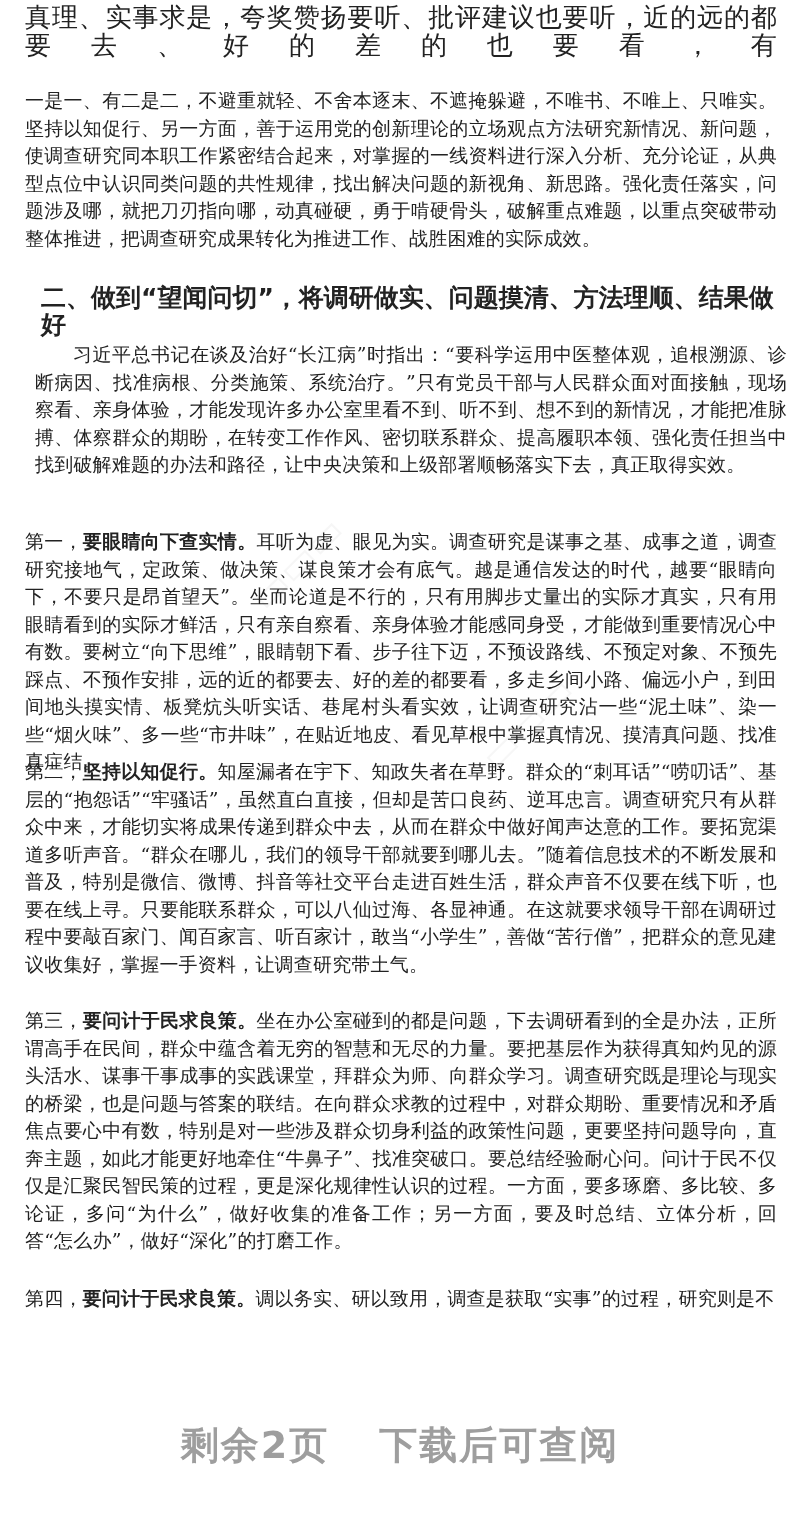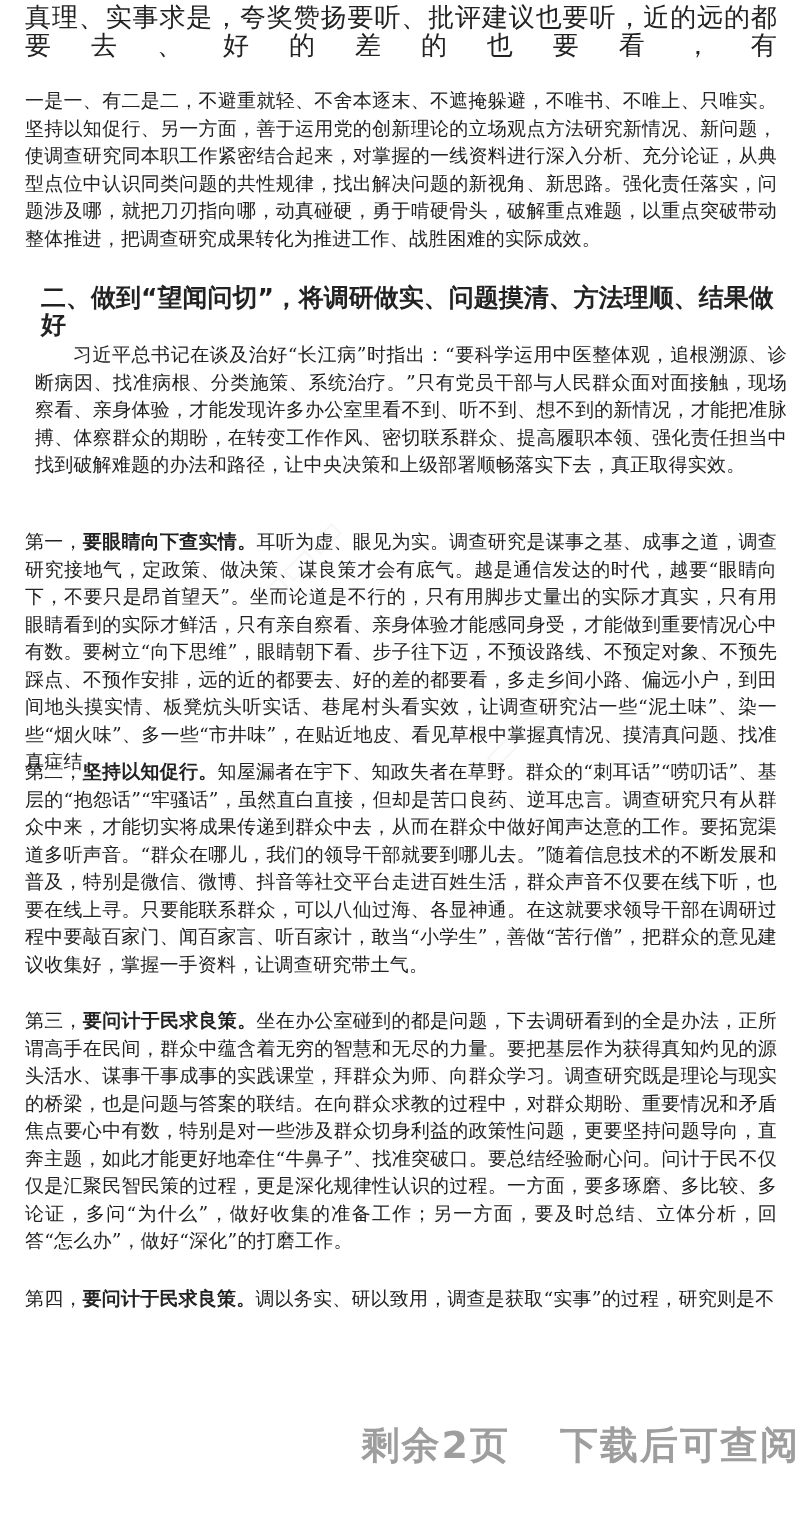--- a/index.html
+++ b/index.html
@@ -7,21 +7,21 @@
          font-family: "DejaVu Serif", "Liberation Serif", serif; color: #222; }
   .page { position: absolute; left: 25px; top: 0; width: 752px; }
   .line-block { position: absolute; left: 0; width: 752px; font-size: 26px;
                 line-height: 27.5px; text-align: justify; text-align-last: justify; letter-spacing: 0.2px; }
   .para { position: absolute; left: 0; width: 752px; font-size: 19px; line-height: 27.5px;
           text-align: justify; letter-spacing: 0.2px; }
   .indent { text-indent: 38px; margin-left: 10px; }
   .heading { position: absolute; left: 16px; width: 752px; font-size: 25px; line-height: 27px;
              font-weight: bold; font-family: "DejaVu Sans", "Liberation Sans", sans-serif; }
   b, .bold { font-weight: bold; font-family: "DejaVu Sans", "Liberation Sans", sans-serif; }
-  .footer { position: absolute; left: 0; width: 800px; top: 1420px; text-align: right;
+  .footer { position: absolute; left: 0; width: 800px; top: 1420px; text-align: center;
             font-family: "DejaVu Sans", "Liberation Sans", sans-serif; font-weight: bold;
             font-size: 38px; color: #9e9e9e; letter-spacing: 2px; }
   .footer span { display: inline-block; }
   .footer .gap { width: 50px; }
   .watermark { position: absolute; font-size: 40px; color: rgba(0,0,0,0.035);
                transform: rotate(-45deg); font-family: "DejaVu Sans", sans-serif; pointer-events: none; }
 </style>
 </head>
 <body>
 

